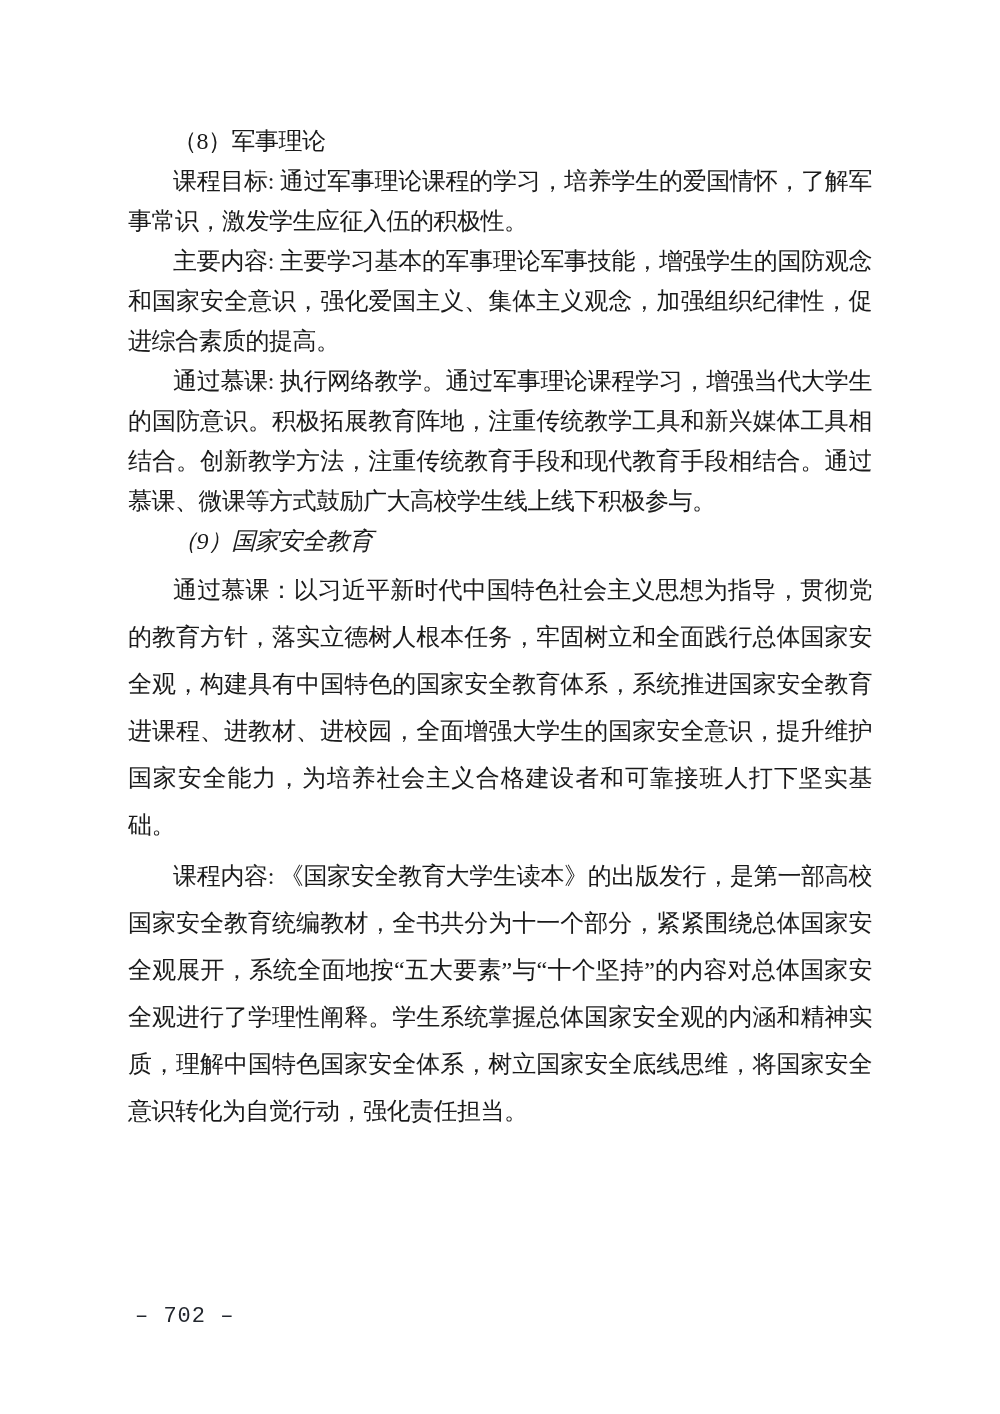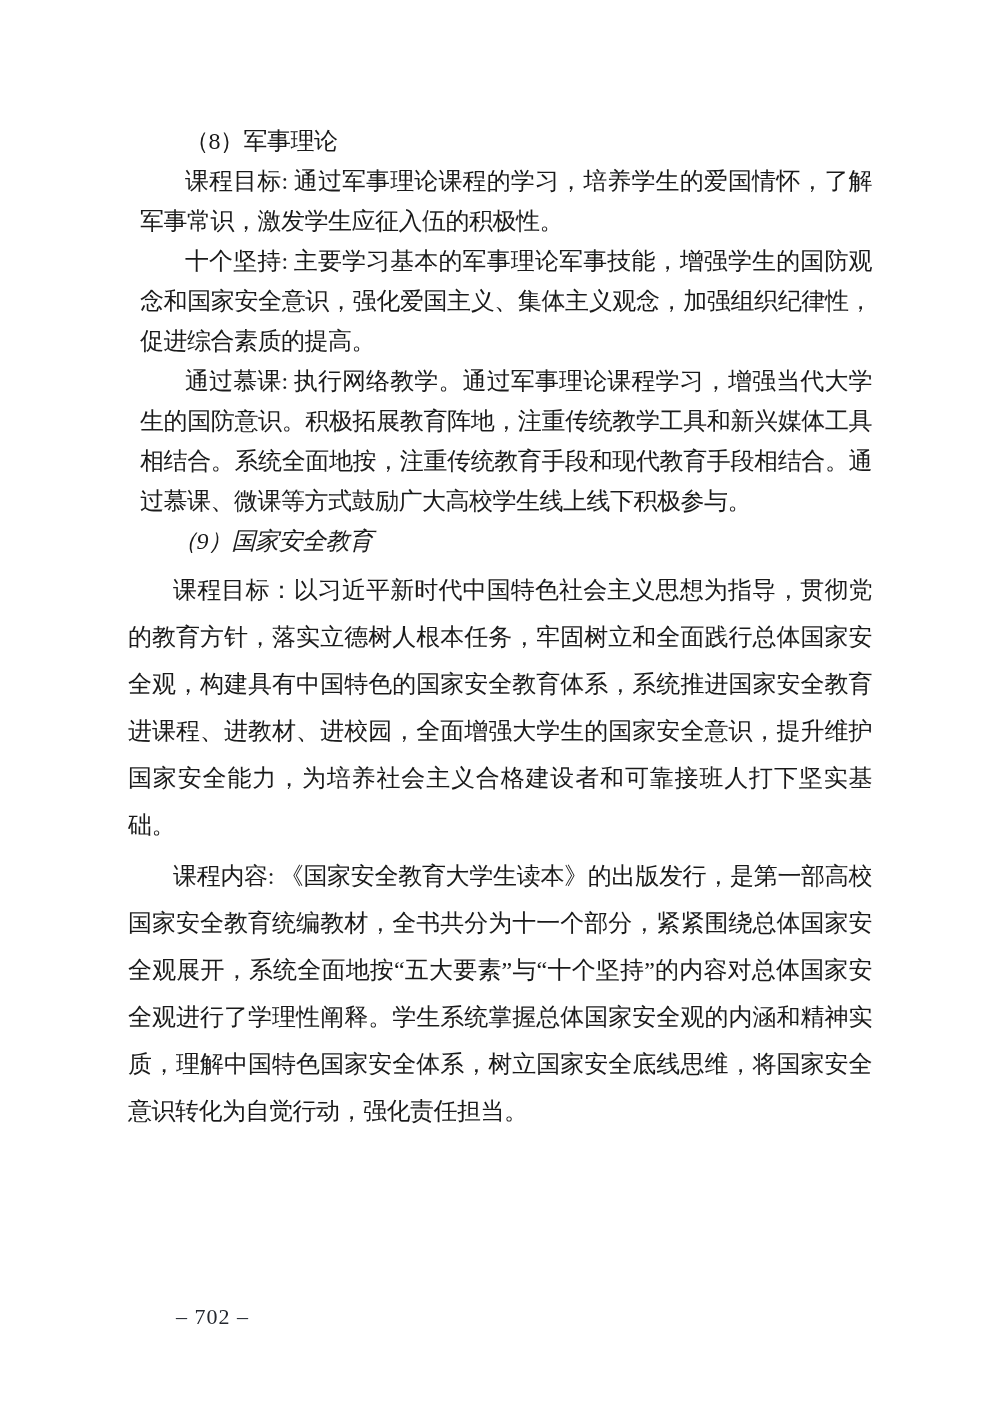--- a/index.html
+++ b/index.html
@@ -23,58 +23,57 @@
     width: 744px;
   }
   .content p {
     margin: 0;
     font-size: 24px;
     letter-spacing: -0.5px;
     text-indent: 45px;
     text-align: justify;
     color: #1a1a1a;
   }
-  .sec1 p { line-height: 40px; margin-left: 12px; }
+  .sec1 p { line-height: 40px; }
   .sec2 .heading { line-height: 40px; font-style: italic; }
   .sec2 .para { line-height: 47px; margin-top: 4px; }
   .sec2 .para.first { margin-top: 6px; }
   .heading { text-align: left; }
   .label { font-weight: normal; }
   .footer {
     position: absolute;
     left: 135px;
     top: 1302px;
     font-size: 22px;
     line-height: 30px;
     letter-spacing: 1px;
     color: #23272e;
-    font-family: Liberation Serif, serif;
-    margin-left: 41px;
+    font-family: Liberation Mono, monospace;
   }
 </style>
 </head>
 <body>
 
 <div class="page">
   <div class="content">
 
     <section class="sec sec1">
       <p class="heading">（8）军事理论</p>
 
       <p class="para"><strong class="label">课程目标: </strong><span>通过军事理论课程的学习，培养学生的爱国情怀，了解军事常识，激发学生应征入伍的积极性。</span></p>
 
-      <p class="para"><strong class="label">十个坚持: </strong><span>主要学习基本的军事理论军事技能，增强学生的国防观念和国家安全意识，强化爱国主义、集体主义观念，加强组织纪律性，促进综合素质的提高。</span></p>
+      <p class="para"><strong class="label">主要内容: </strong><span>主要学习基本的军事理论军事技能，增强学生的国防观念和国家安全意识，强化爱国主义、集体主义观念，加强组织纪律性，促进综合素质的提高。</span></p>
 
-      <p class="para"><strong class="label">通过慕课: </strong><span>执行网络教学。通过军事理论课程学习，增强当代大学生的国防意识。积极拓展教育阵地，注重传统教学工具和新兴媒体工具相结合。系统全面地按，注重传统教育手段和现代教育手段相结合。通过慕课、微课等方式鼓励广大高校学生线上线下积极参与。</span></p>
+      <p class="para"><strong class="label">通过慕课: </strong><span>执行网络教学。通过军事理论课程学习，增强当代大学生的国防意识。积极拓展教育阵地，注重传统教学工具和新兴媒体工具相结合。创新教学方法，注重传统教育手段和现代教育手段相结合。通过慕课、微课等方式鼓励广大高校学生线上线下积极参与。</span></p>
     </section>
 
     <section class="sec sec2">
       <p class="heading">（9）国家安全教育</p>
 
-      <p class="para first"><strong class="label">课程目标：</strong><span>以习近平新时代中国特色社会主义思想为指导，贯彻党的教育方针，落实立德树人根本任务，牢固树立和全面践行总体国家安全观，构建具有中国特色的国家安全教育体系，系统推进国家安全教育进课程、进教材、进校园，全面增强大学生的国家安全意识，提升维护国家安全能力，为培养社会主义合格建设者和可靠接班人打下坚实基础。</span></p>
+      <p class="para first"><strong class="label">通过慕课：</strong><span>以习近平新时代中国特色社会主义思想为指导，贯彻党的教育方针，落实立德树人根本任务，牢固树立和全面践行总体国家安全观，构建具有中国特色的国家安全教育体系，系统推进国家安全教育进课程、进教材、进校园，全面增强大学生的国家安全意识，提升维护国家安全能力，为培养社会主义合格建设者和可靠接班人打下坚实基础。</span></p>
 
       <p class="para"><strong class="label">课程内容: </strong><span>《国家安全教育大学生读本》的出版发行，是第一部高校国家安全教育统编教材，全书共分为十一个部分，紧紧围绕总体国家安全观展开，系统全面地按“五大要素”与“十个坚持”的内容对总体国家安全观进行了学理性阐释。学生系统掌握总体国家安全观的内涵和精神实质，理解中国特色国家安全体系，树立国家安全底线思维，将国家安全意识转化为自觉行动，强化责任担当。</span></p>
 
     </section>
 
   </div>
 
   <div class="footer">– 702 –</div>
 </div>
 

